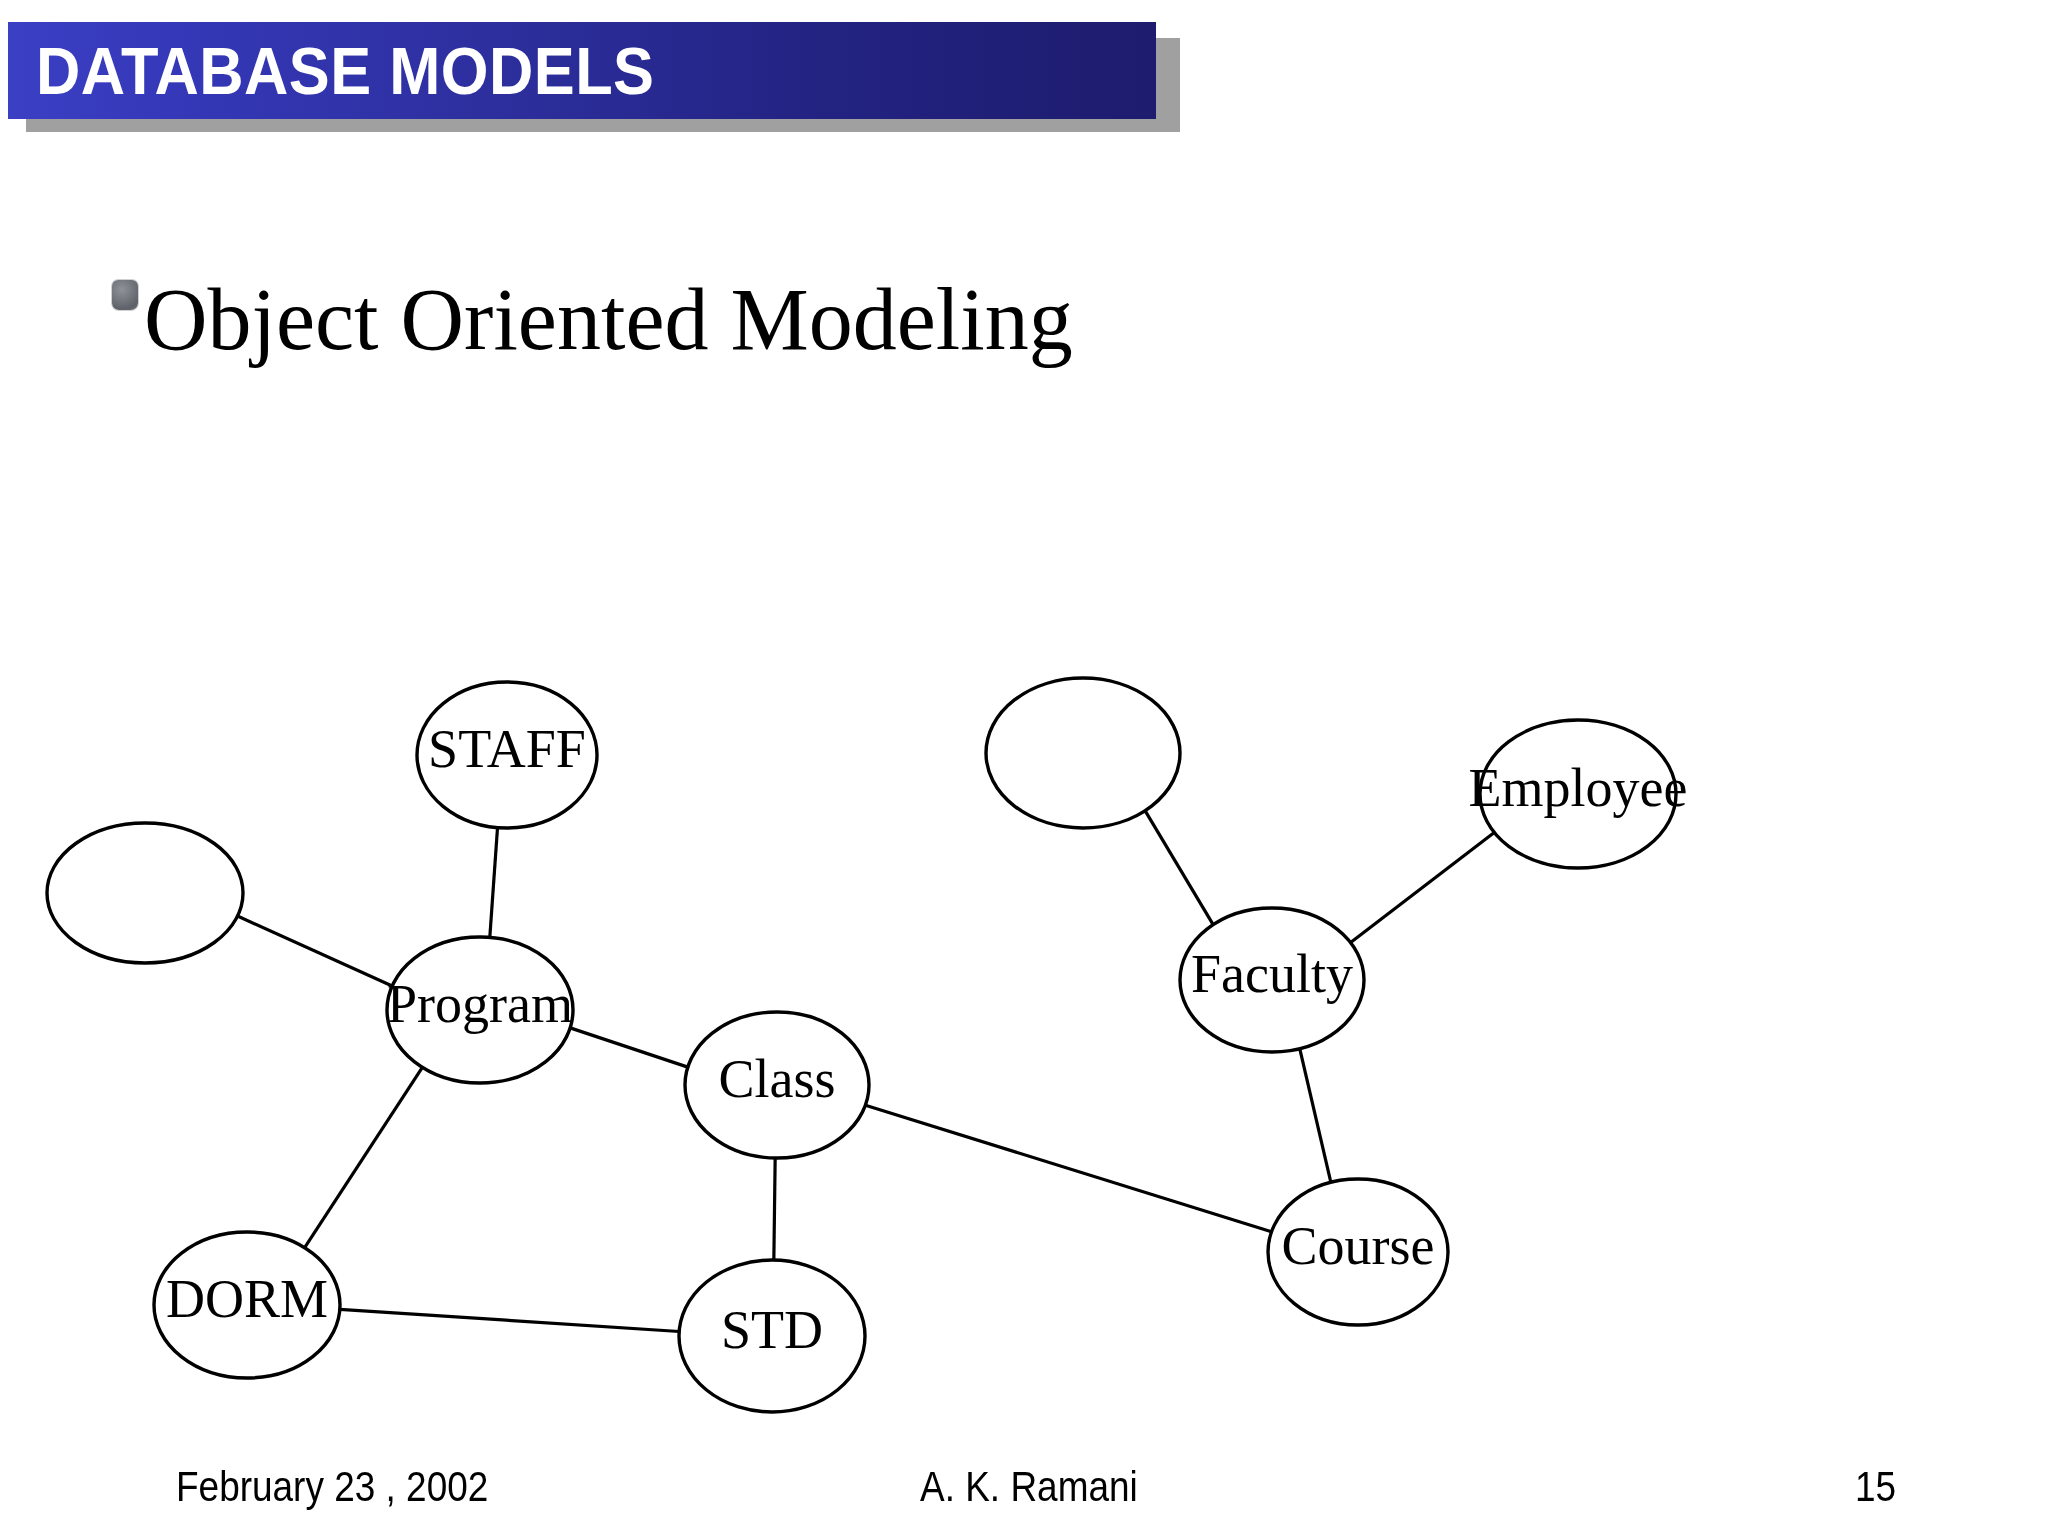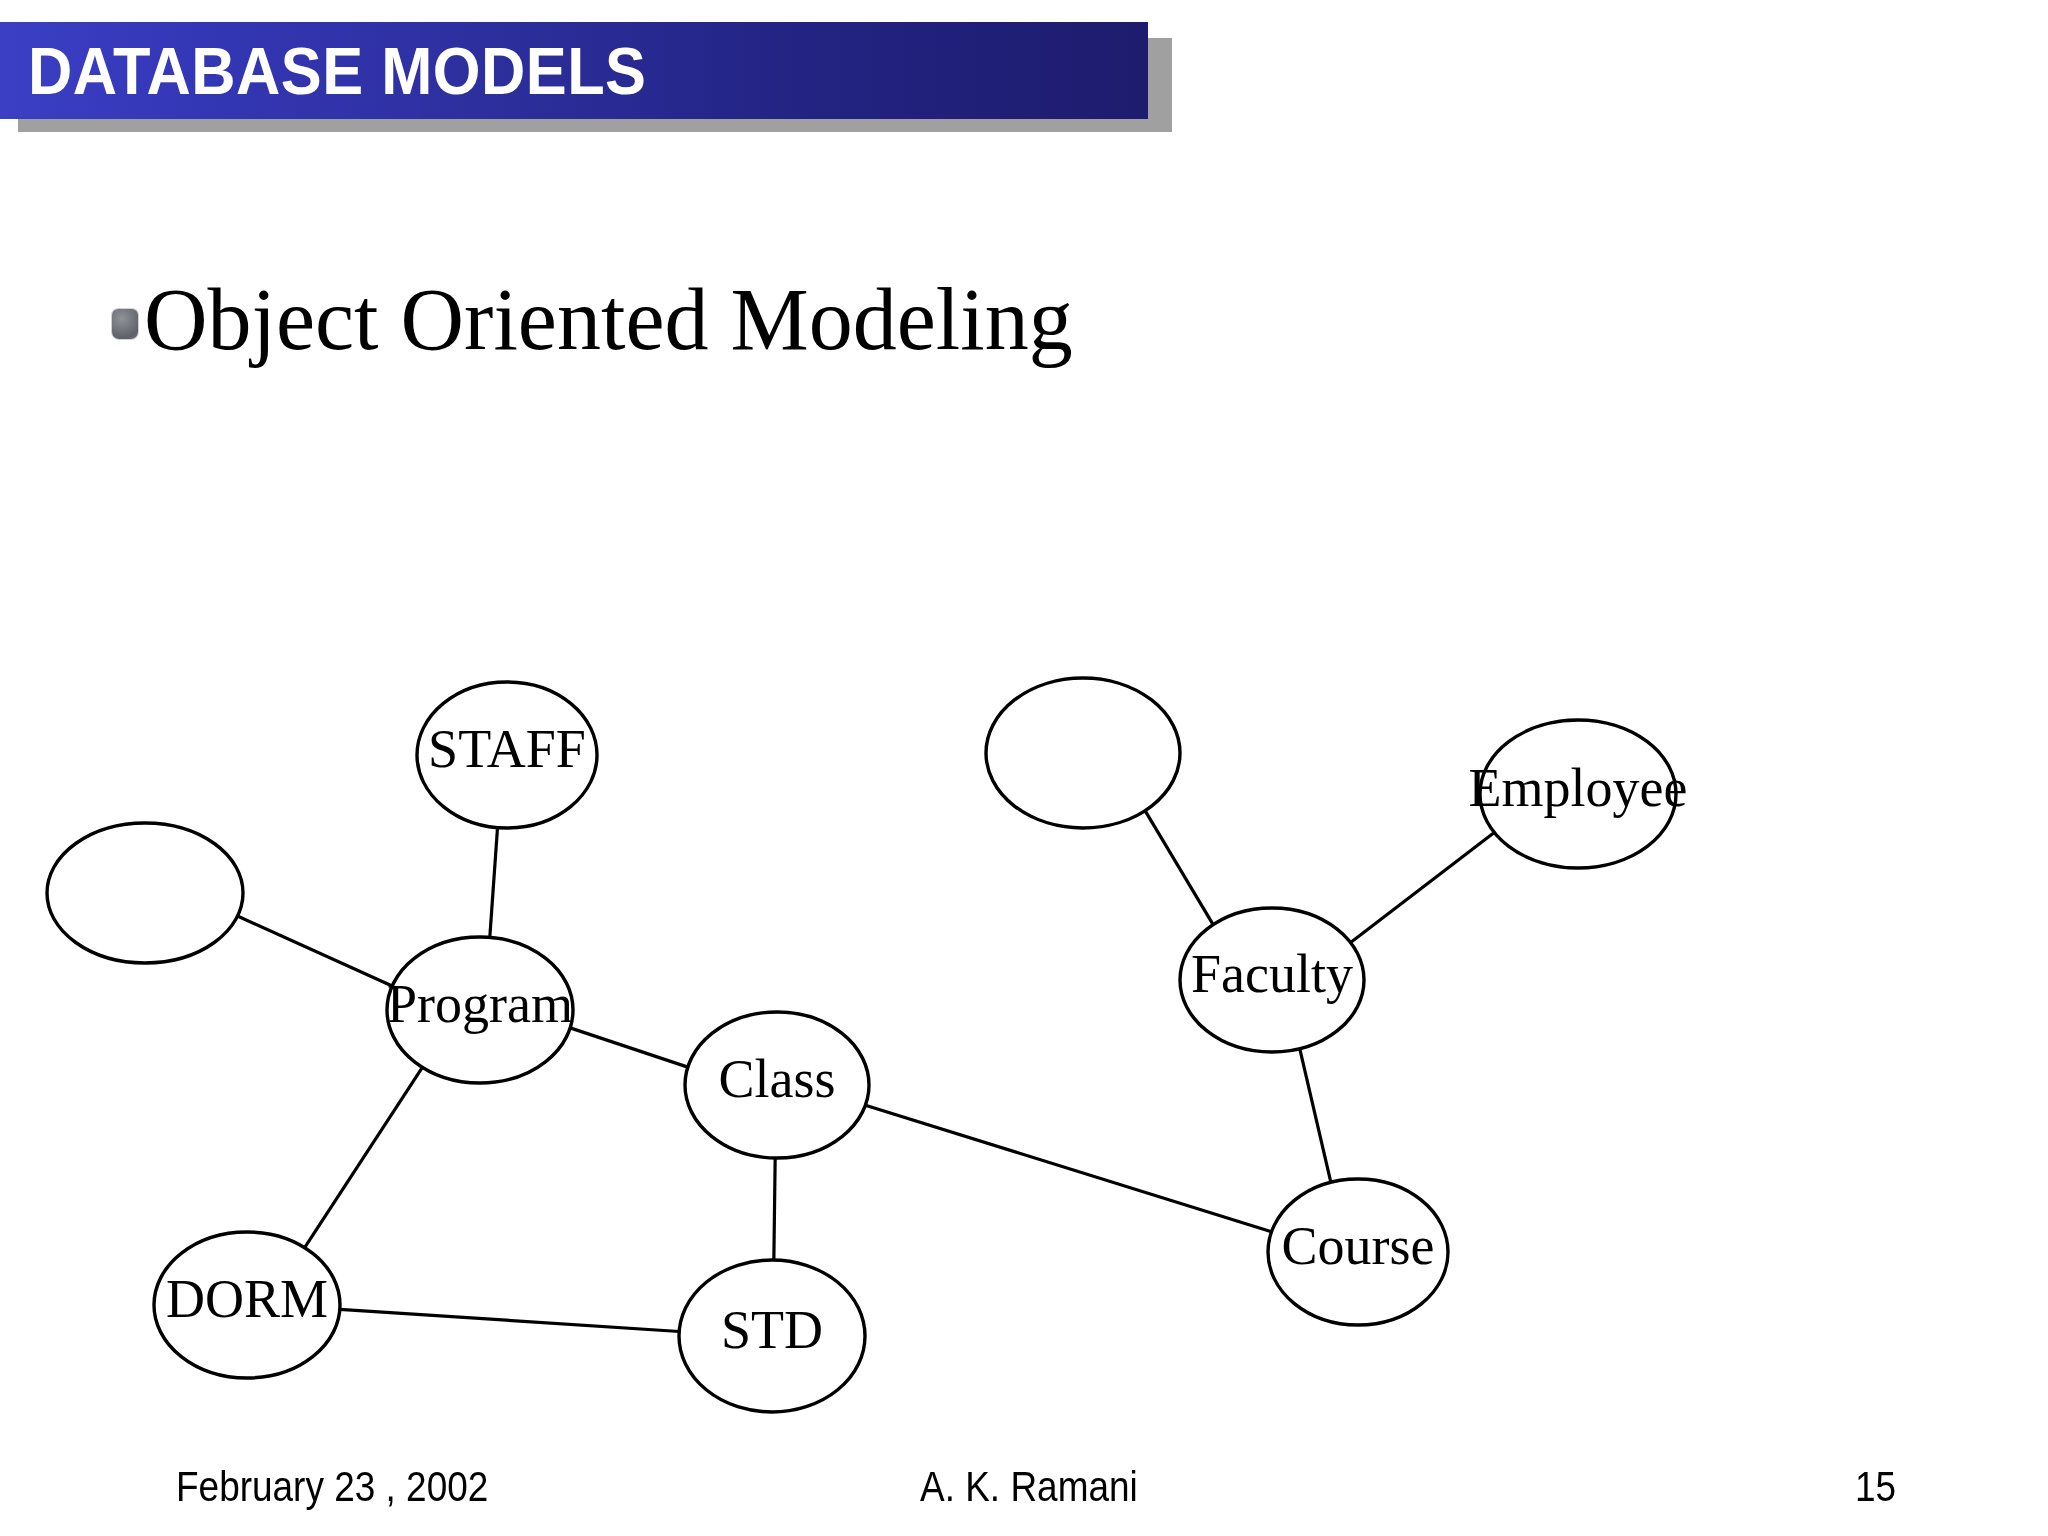--- a/index.html
+++ b/index.html
@@ -14,21 +14,21 @@
     position: relative;
     width: 2048px;
     height: 1536px;
     background: #ffffff;
     overflow: hidden;
   }
 
   
   #title-banner-wrap {
     position: absolute;
-    left: 0px;
+    left: 8px;
     top: 22px;
     width: 1172px;
     height: 110px;
     text-decoration: underline;
   }
   #title-banner-shadow {
     position: absolute;
     left: 18px;
     top: 16px;
     width: 1154px;
@@ -57,21 +57,20 @@
     transform: scaleX(0.93);
     transform-origin: left top;
   }
 
   
   #heading-row {
     position: absolute;
     left: 112px;
     top: 272px;
     display: flex;
-    align-items: center;
   }
   #heading-bullet {
     width: 26px;
     height: 30px;
     margin-right: 6px;
     margin-top: 8px;
     background:
       radial-gradient(circle at 38% 32%, #8f9299 0%, #72757c 45%, #5e6167 75%, #6e7178 100%);
     border-radius: 6px 6px 7px 7px;
     box-shadow: 0 0 0 1px rgba(120,122,128,0.35);

